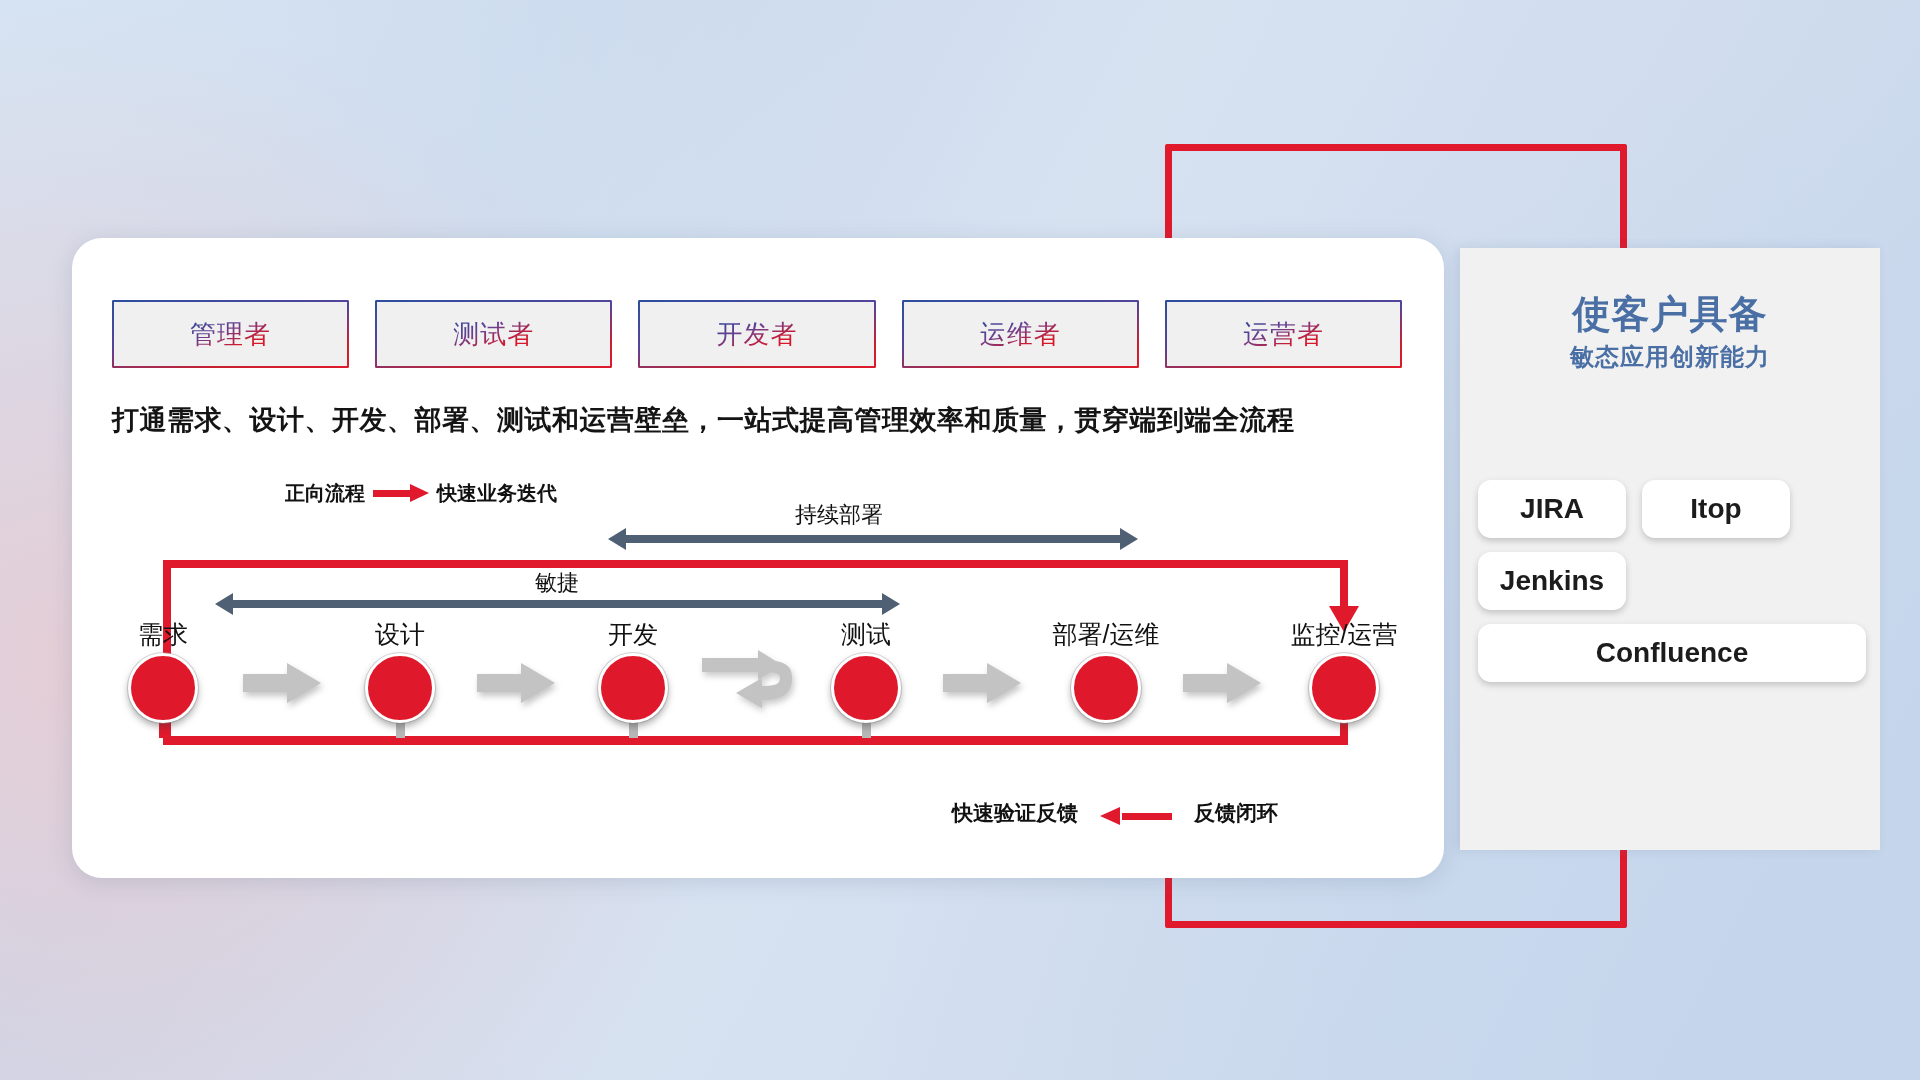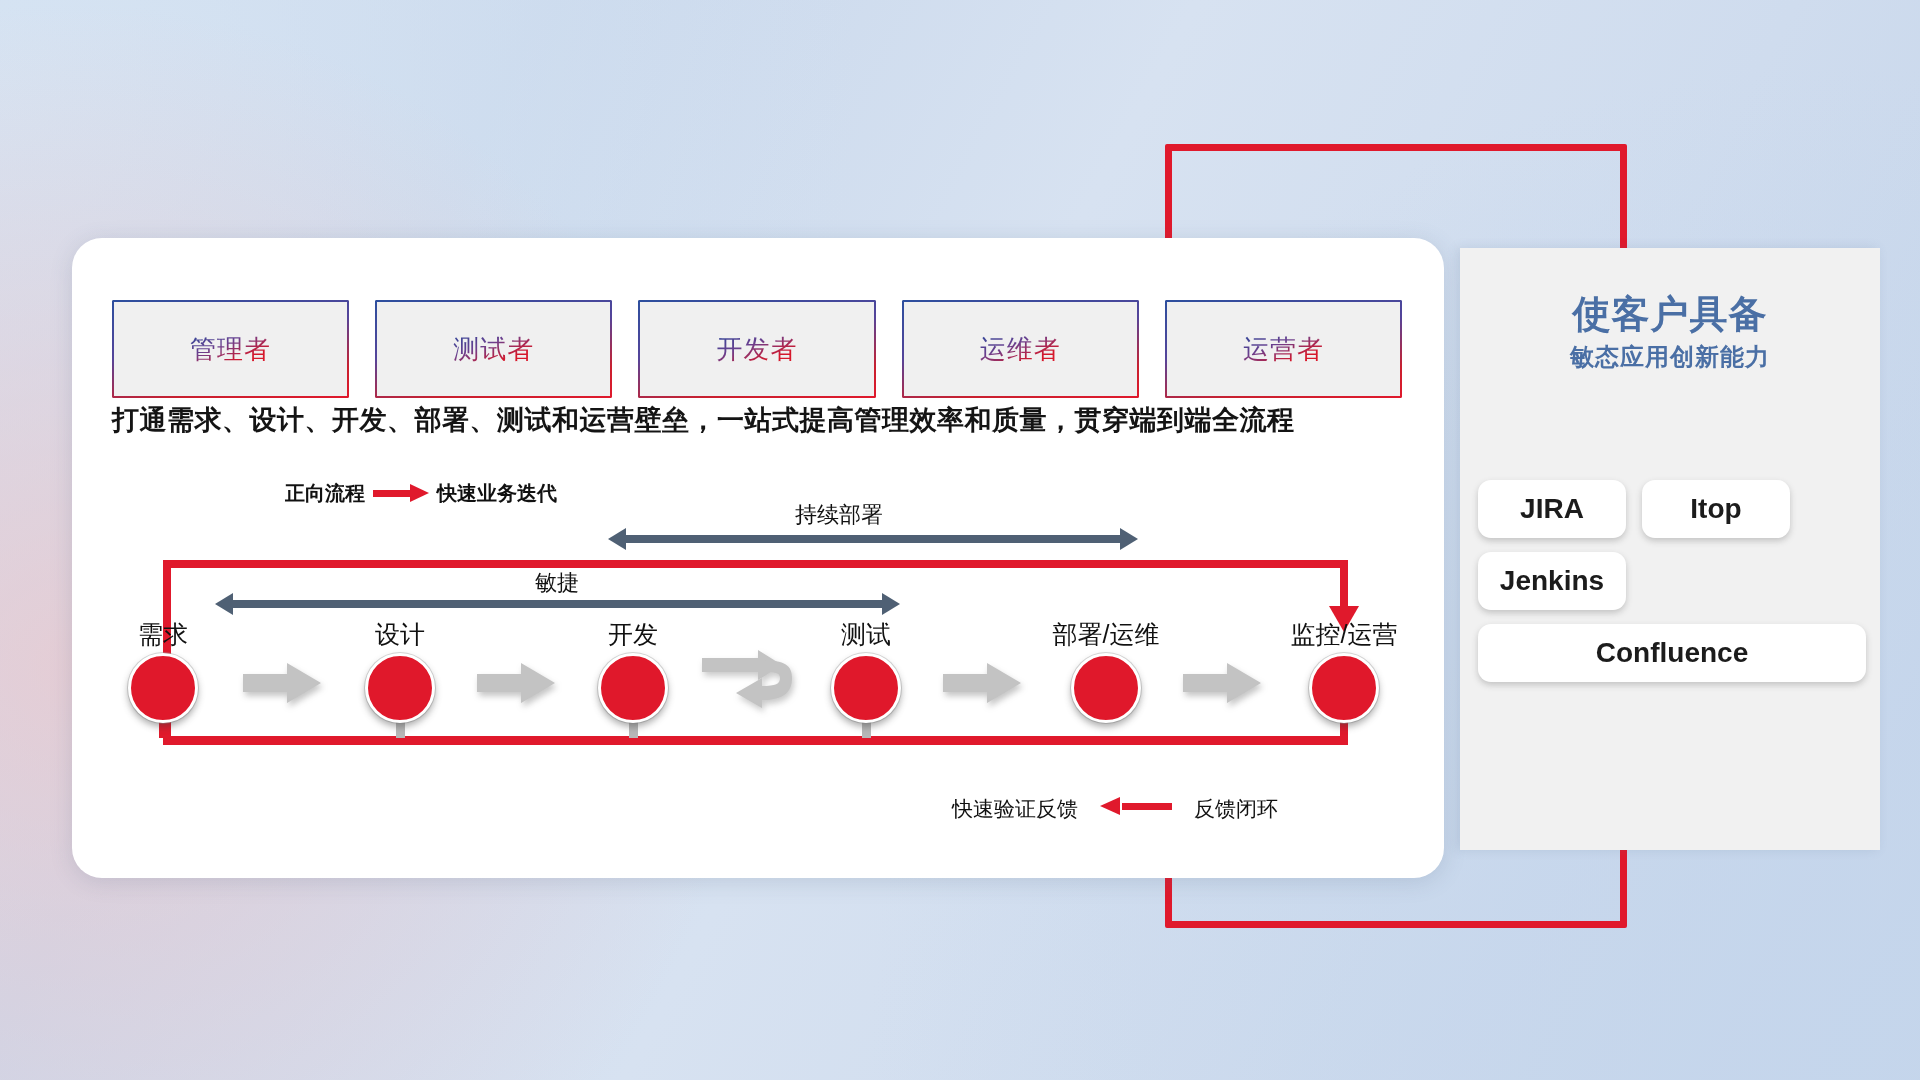--- a/index.html
+++ b/index.html
@@ -19,21 +19,21 @@
 
   
   .redframe{position:absolute;left:1165px;top:144px;width:462px;height:784px;
     border:7px solid #e0192c;border-radius:2px;box-sizing:border-box;}
 
   
   .card{position:absolute;left:72px;top:238px;width:1372px;height:640px;
     background:#fff;border-radius:30px;box-shadow:0 4px 22px rgba(80,100,130,.18);}
 
   
-  .roles{position:absolute;left:112px;top:300px;width:1290px;height:98px;
+  .roles{position:absolute;left:112px;top:300px;width:1290px;height:68px;
     display:flex;gap:26px;}
   .role{flex:1;position:relative;background:#f0f0f0;display:flex;
     align-items:center;justify-content:center;box-sizing:border-box;}
   .role::before{content:"";position:absolute;inset:0;padding:2px;border-radius:1px;
     background:linear-gradient(170deg,#2d4f9e 0%,#54449a 42%,#c9202f 78%,#e0192c 100%);
     -webkit-mask:linear-gradient(#000 0 0) content-box,linear-gradient(#000 0 0);
     -webkit-mask-composite:xor;mask-composite:exclude;pointer-events:none;}
   .role span{position:relative;font-size:26px;font-weight:400;
     background:linear-gradient(160deg,#27479a 0%,#6a3f8e 38%,#d4182b 72%,#e0192c 100%);
     -webkit-background-clip:text;background-clip:text;color:transparent;
@@ -86,21 +86,21 @@
     box-shadow:0 4px 7px rgba(60,60,60,.42), 0 0 0 1px rgba(170,170,170,.45);}
 
   
   .chev{position:absolute;width:78px;height:44px;}
   .chev svg{display:block;filter:drop-shadow(2px 4px 3px rgba(90,90,90,.35));}
   .loopicon{position:absolute;width:96px;height:74px;}
   .loopicon svg{display:block;filter:drop-shadow(2px 4px 3px rgba(90,90,90,.32));}
 
   
   .legend-fb{position:absolute;left:952px;top:795px;height:32px;
-    display:flex;align-items:flex-start;gap:22px;font-size:21px;font-weight:normal;color:#111;}
+    display:flex;align-items:flex-end;gap:22px;font-size:21px;font-weight:bold;color:#111;}
   .legend-fb .arw{width:72px;height:22px;position:relative;}
   .legend-fb .arw i{position:absolute;right:0;top:8px;width:50px;height:7px;background:#e0192c;}
   .legend-fb .arw b{position:absolute;left:0;top:2px;width:0;height:0;
     border-top:9px solid transparent;border-bottom:9px solid transparent;border-right:20px solid #e0192c;}
 
   
   .panel{position:absolute;left:1460px;top:248px;width:420px;height:602px;
     background:#f1f1f1;box-shadow:-3px 0 10px rgba(90,110,140,.16);}
   .panel-title{position:absolute;left:1460px;top:288px;width:420px;text-align:center;
     color:#4a6fa5;font-size:38px;font-weight:bold;line-height:1.38;letter-spacing:1px;}

